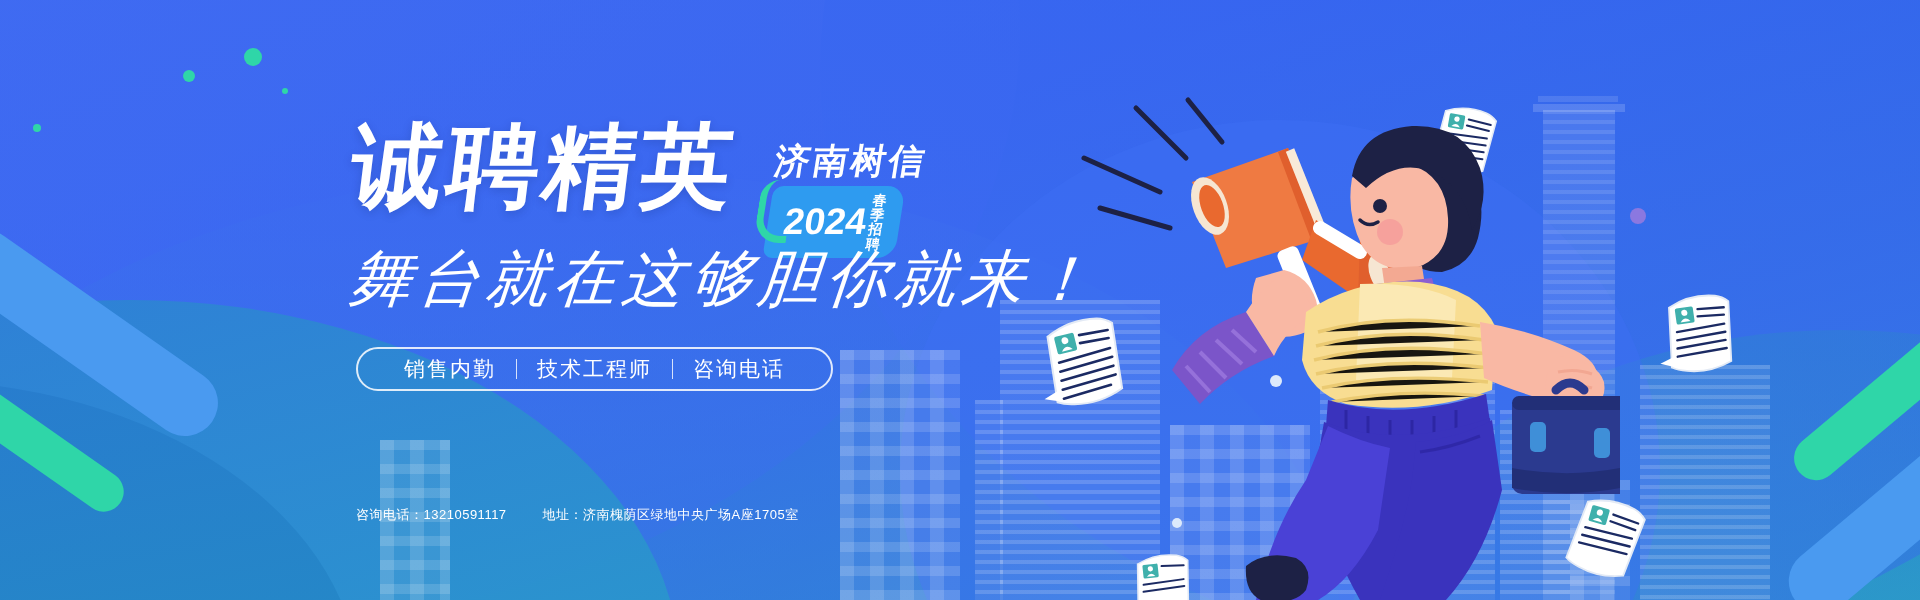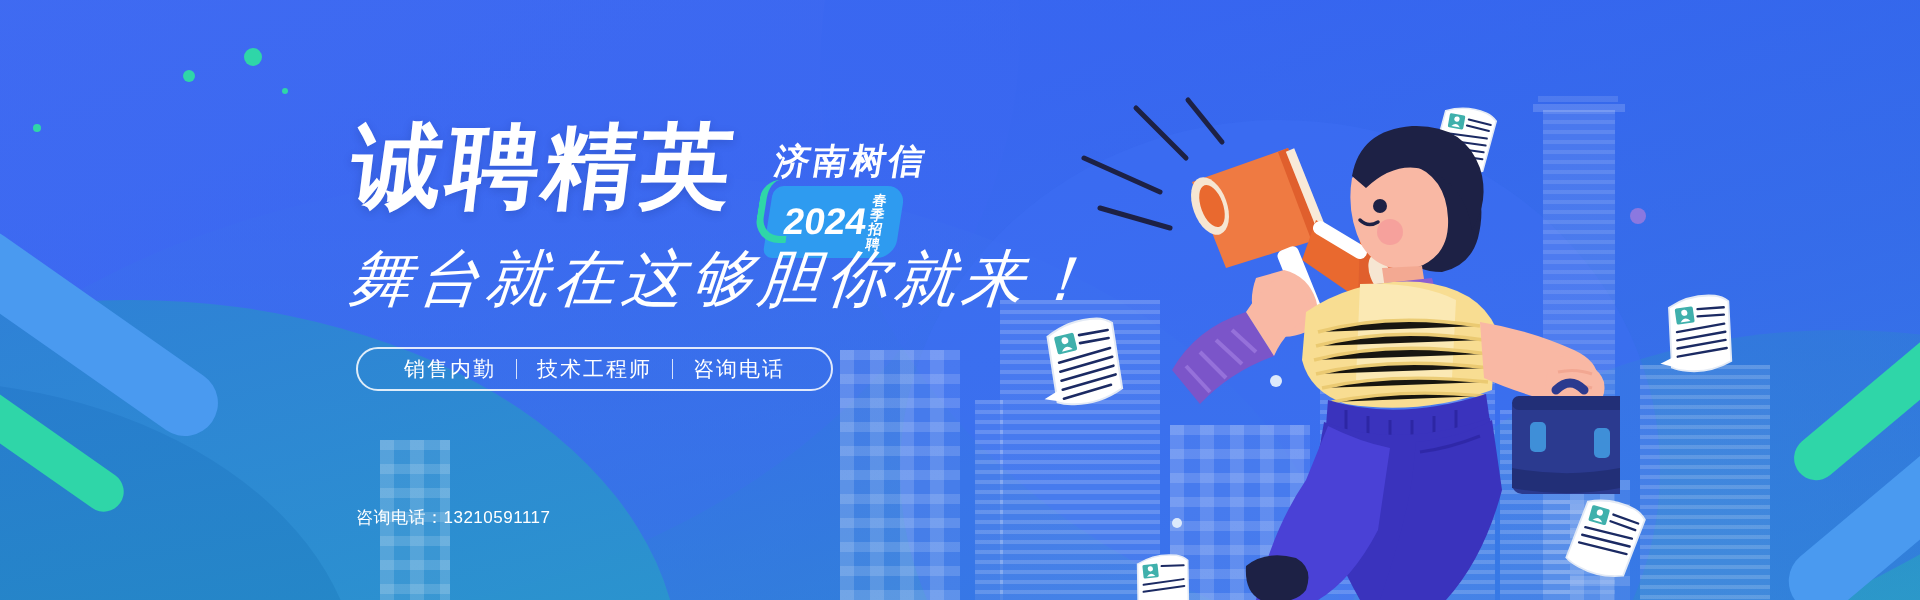--- a/index.html
+++ b/index.html
@@ -209,21 +209,21 @@
   .pill-sep {
     width: 1px; height: 20px;
     background: rgba(255,255,255,.8);
   }
 
   .contact {
     position: absolute;
     left: 356px; top: 506px;
     display: flex;
     gap: 36px;
-    font-size: 17px;
+    font-size: 13px;
     color: #ffffff;
     letter-spacing: .5px;
     white-space: nowrap;
   }
 
   
   .paper { position: absolute; }
 
   
   .character { position: absolute; left: 1060px; top: 60px; width: 560px; height: 540px; }
@@ -501,17 +501,18 @@
     <div class="pill">
       <span class="pill-item">销售内勤</span>
       <span class="pill-sep"></span>
       <span class="pill-item">技术工程师</span>
       <span class="pill-sep"></span>
       <span class="pill-item">咨询电话</span>
     </div>
 
     <div class="contact">
       <span>咨询电话：13210591117</span>
+      <span>地址：济南槐荫区绿地中央广场A座1705室</span>
     </div>
 
   </div>
 
 </div>
 
 </body></html>

